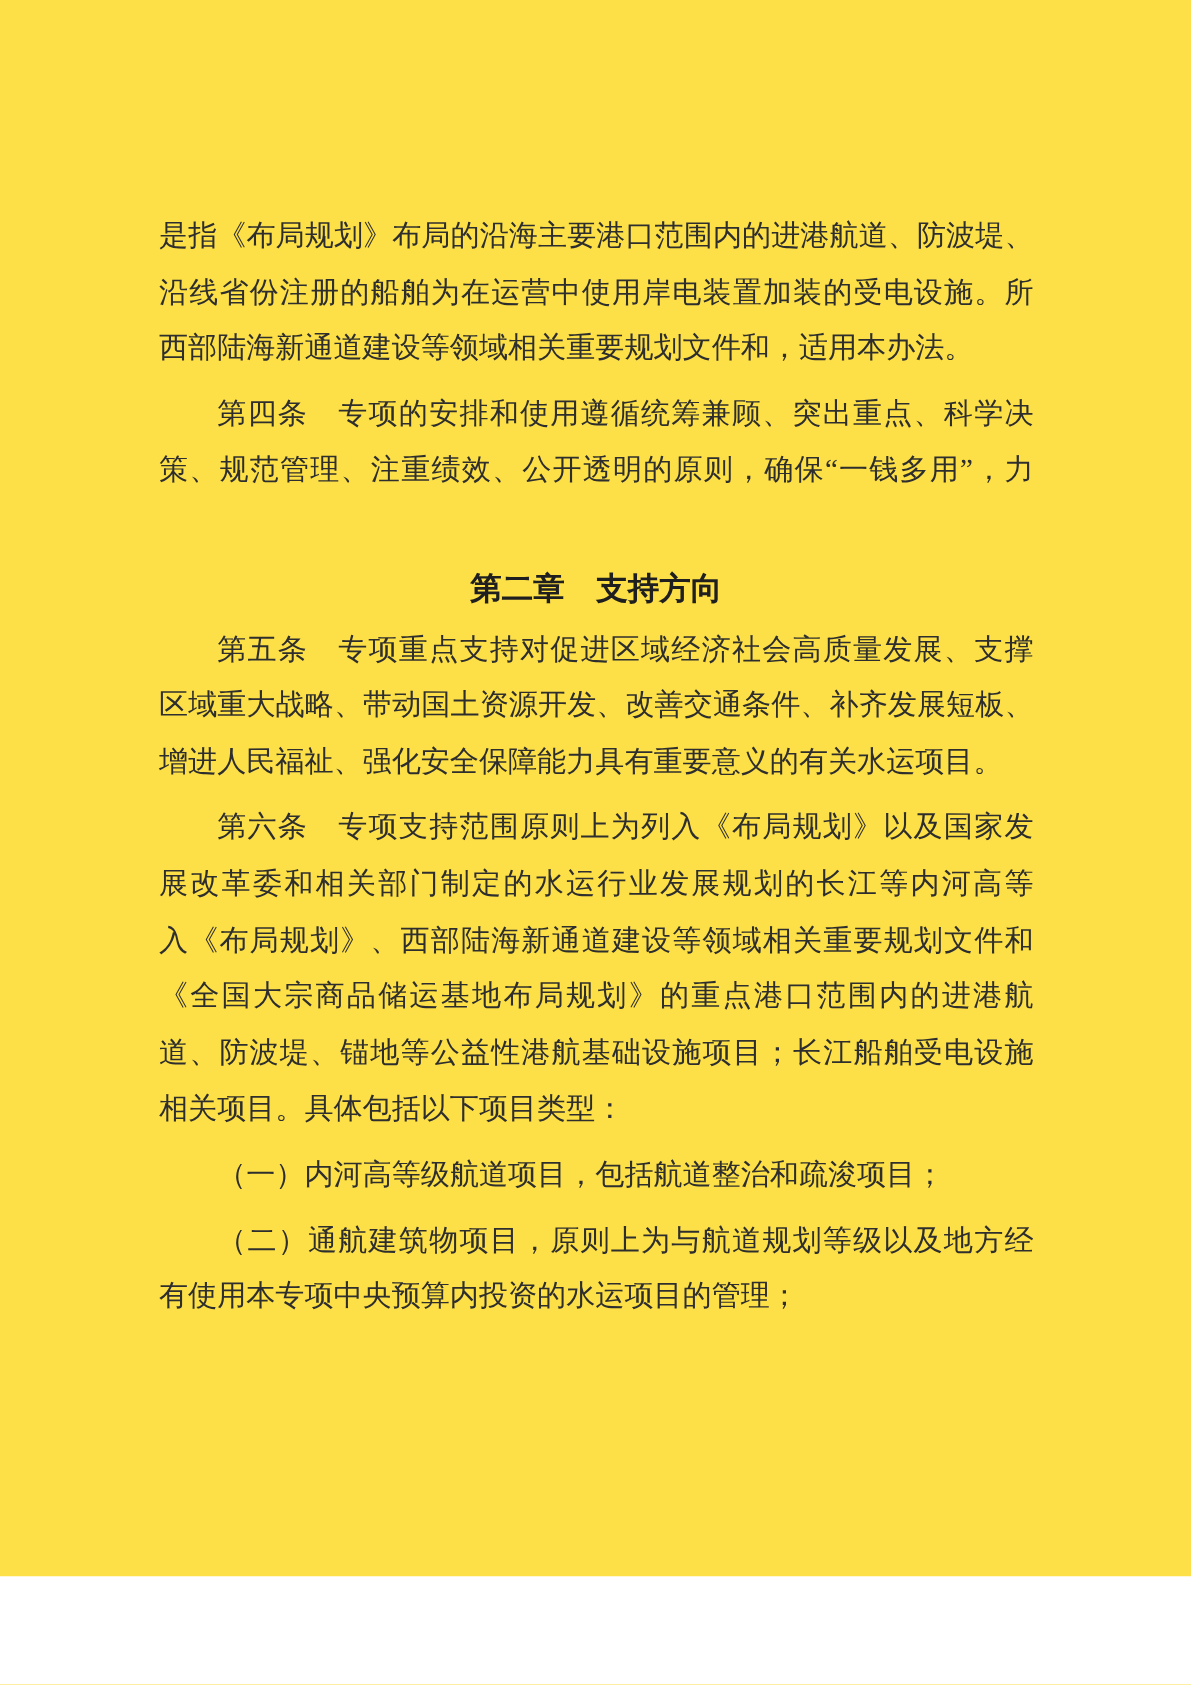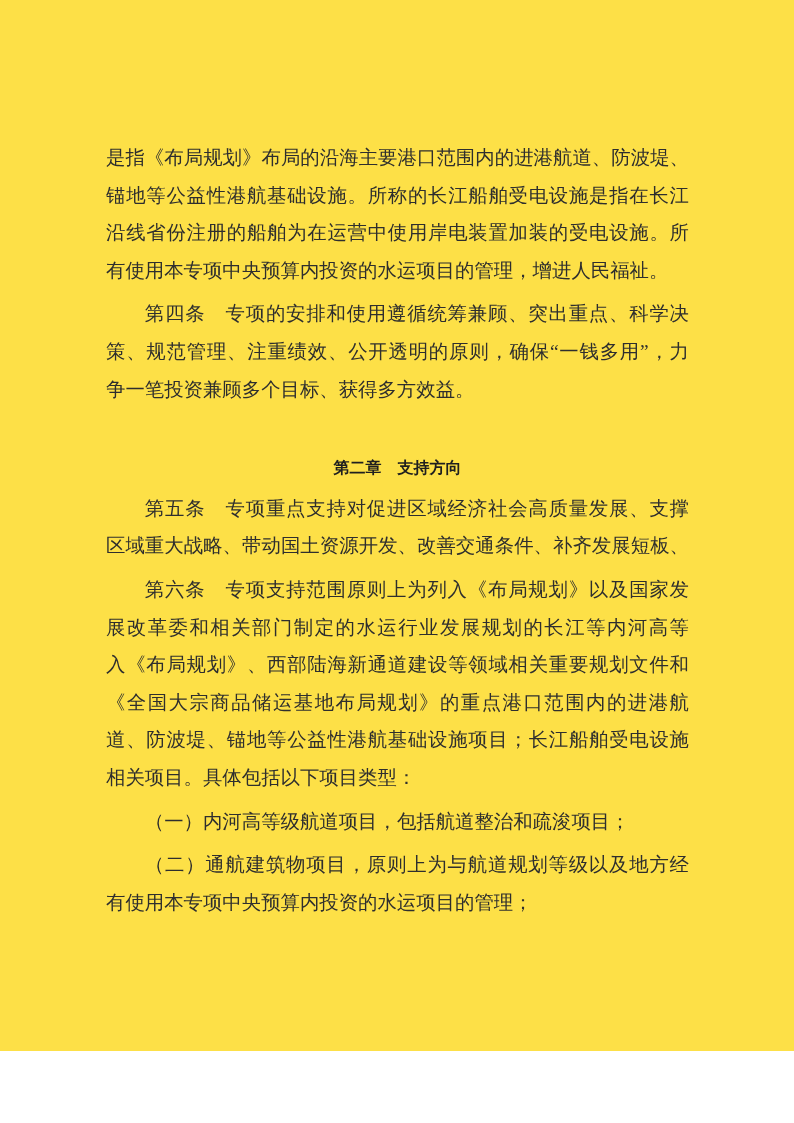--- a/index.html
+++ b/index.html
@@ -40,49 +40,48 @@
   }
   .line.first {
     text-indent: 2em;
   }
   .chapter {
     margin: 41px 0 3px 0;
     padding: 0;
     text-align: center;
     font-family: "Liberation Sans", "DejaVu Sans", sans-serif;
     font-weight: 700;
-    font-size: 16px;
+    font-size: 21px;
     line-height: 37.6px;
     color: #1f1f1f;
   }
 </style>
 </head>
 <body>
 
 <div class="page">
   <div class="content">
 
     <p class="para">
       <span class="line">是指《布局规划》布局的沿海主要港口范围内的进港航道、防波堤、</span>
-      <span class="line">锚地等公益性港航基础设施。所称的长江船舶受电设施是指在长江</span>
       <span class="line">沿线省份注册的船舶为在运营中使用岸电装置加装的受电设施。所</span>
-      <span class="line para-end">有使用本专项中央预算内投资的水运项目的管理，增进人民福祉。</span>
+      <span class="line para-end">西部陆海新通道建设等领域相关重要规划文件和，适用本办法。</span>
     </p>
 
     <p class="para">
       <span class="line first">第四条　专项的安排和使用遵循统筹兼顾、突出重点、科学决</span>
       <span class="line">策、规范管理、注重绩效、公开透明的原则，确保“一钱多用”，力</span>
-      <span class="line para-end">争一笔投资兼顾多个目标、获得多方效益。</span>
     </p>
 
     <h2 class="chapter">第二章　支持方向</h2>
 
     <p class="para">
       <span class="line first">第五条　专项重点支持对促进区域经济社会高质量发展、支撑</span>
       <span class="line">区域重大战略、带动国土资源开发、改善交通条件、补齐发展短板、</span>
+      <span class="line para-end">增进人民福祉、强化安全保障能力具有重要意义的有关水运项目。</span>
     </p>
 
     <p class="para">
       <span class="line first">第六条　专项支持范围原则上为列入《布局规划》以及国家发</span>
       <span class="line">展改革委和相关部门制定的水运行业发展规划的长江等内河高等</span>
       <span class="line">入《布局规划》、西部陆海新通道建设等领域相关重要规划文件和</span>
       <span class="line">《全国大宗商品储运基地布局规划》的重点港口范围内的进港航</span>
       <span class="line">道、防波堤、锚地等公益性港航基础设施项目；长江船舶受电设施</span>
       <span class="line para-end">相关项目。具体包括以下项目类型：</span>
     </p>

